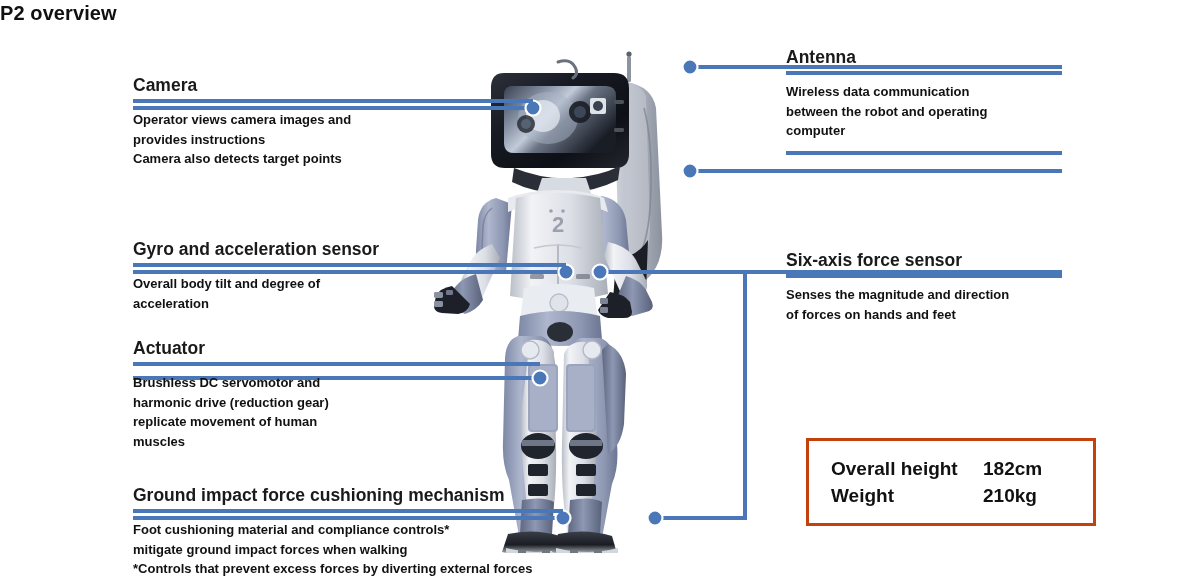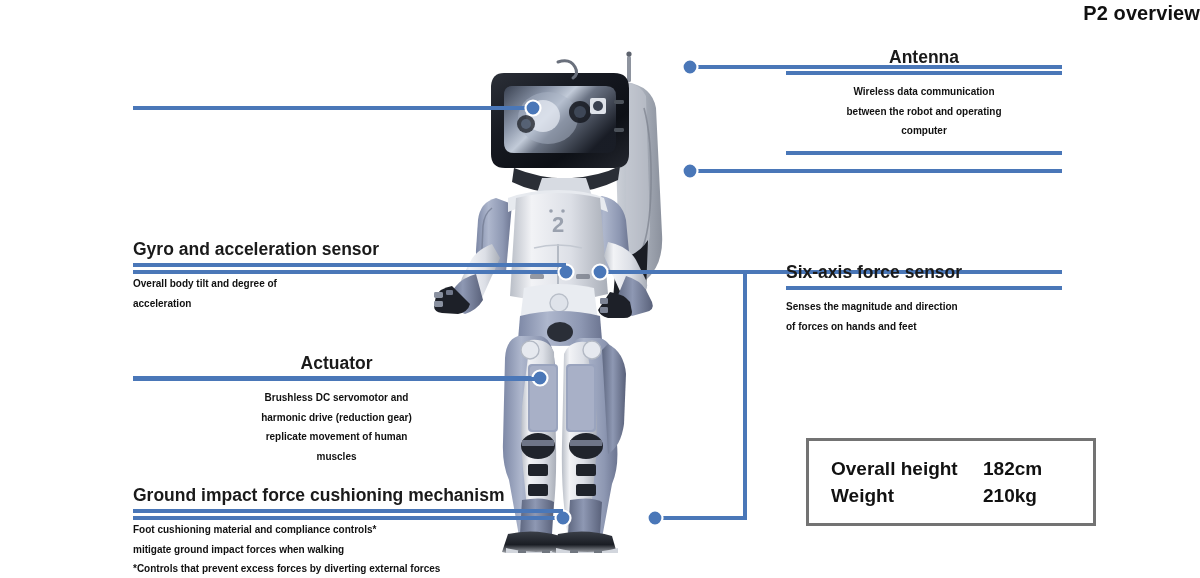--- a/index.html
+++ b/index.html
@@ -18,21 +18,21 @@
     inset: 0;
     width: 1200px;
     height: 578px;
   }
 
   
   #page-title {
     position: absolute;
     left: 0; top: 0;
     width: 1200px;
-    text-align: right;
+    text-align: left;
     font-size: 20px;
     font-weight: bold;
     color: #111111;
     letter-spacing: 0.1px;
     line-height: 26px;
   }
 
   
   .callout { position: absolute; }
 
@@ -44,34 +44,34 @@
     white-space: nowrap;
   }
 
   .callout-rule {
     height: 4px;
     background: #4a77b8;
     margin-top: 3px;
   }
 
   .callout-body {
-    font-size: 10px;
+    font-size: 13px;
     font-weight: bold;
     color: #111111;
     line-height: 19.5px;
     margin-top: 7px;
     white-space: pre-line;
   }
 
   
   #spec-box {
     position: absolute;
     left: 806px; top: 438px;
     width: 290px; height: 88px;
-    border: 3px solid #737373;
+    border: 3px solid #c2410c;
     background: #ffffff;
     display: flex;
     flex-direction: column;
     justify-content: center;
     padding: 12px 22px;
   }
   .spec-row {
     display: flex;
     font-size: 19px;
     font-weight: bold;
@@ -283,58 +283,65 @@
       <circle cx="566" cy="272" r="7.5"></circle>
       <circle cx="540" cy="378" r="7.5"></circle>
       <circle cx="563" cy="518" r="7.5"></circle>
       <circle cx="690" cy="67" r="7.5"></circle>
       <circle cx="690" cy="171" r="7.5"></circle>
       <circle cx="600" cy="272" r="7.5"></circle>
       <circle cx="655" cy="518" r="7.5"></circle>
     </g>
   </svg>
 
+  <div class="callout" style="left:133px; top:74px; width:400px;">
+    <div class="callout-heading">Camera</div>
+    <div class="callout-rule" style="width:400px;"></div>
+    <div class="callout-body">Operator views camera images and
+provides instructions
+Camera also detects target points</div>
+  </div>
 
   <div class="callout" style="left:133px; top:238px; width:433px;">
     <div class="callout-heading">Gyro and acceleration sensor</div>
     <div class="callout-rule" style="width:433px;"></div>
     <div class="callout-body">Overall body tilt and degree of
 acceleration</div>
   </div>
 
-  <div class="callout" style="left:133px; top:352px; width:407px;text-align:center;">
+  <div class="callout" style="left:133px; top:337px; width:407px;">
     <div class="callout-heading">Actuator</div>
     <div class="callout-rule" style="width:407px;"></div>
     <div class="callout-body">Brushless DC servomotor and
 harmonic drive (reduction gear)
 replicate movement of human
 muscles</div>
   </div>
 
   <div class="callout" style="left:133px; top:484px; width:430px;">
     <div class="callout-heading">Ground impact force cushioning mechanism</div>
     <div class="callout-rule" style="width:430px;"></div>
     <div class="callout-body">Foot cushioning material and compliance controls*
 mitigate ground impact forces when walking
 *Controls that prevent excess forces by diverting external forces</div>
   </div>
 
-  <div class="callout" style="left:786px; top:46px; width:276px;text-align:center;">
+  <div class="callout" style="left:786px; top:46px; width:276px;">
     <div class="callout-heading">Antenna</div>
     <div class="callout-rule" style="width:276px;"></div>
     <div class="callout-body">Wireless data communication
 between the robot and operating
 computer</div>
   </div>
 
   <div class="callout" style="left:786px; top:148px; width:276px;">
     <div class="callout-rule" style="width:276px;"></div>
   </div>
 
-  <div class="callout" style="left:786px; top:249px; width:276px;margin-top:12px;">
+  <div class="callout" style="left:786px; top:249px; width:276px;">
     <div class="callout-heading">Six-axis force sensor</div>
     <div class="callout-rule" style="width:276px;"></div>
     <div class="callout-body">Senses the magnitude and direction
 of forces on hands and feet</div>
   </div>
 
   <div id="spec-box">
     <div class="spec-row">
       <span class="spec-label">Overall height</span>
       <span class="spec-value">182cm</span>

